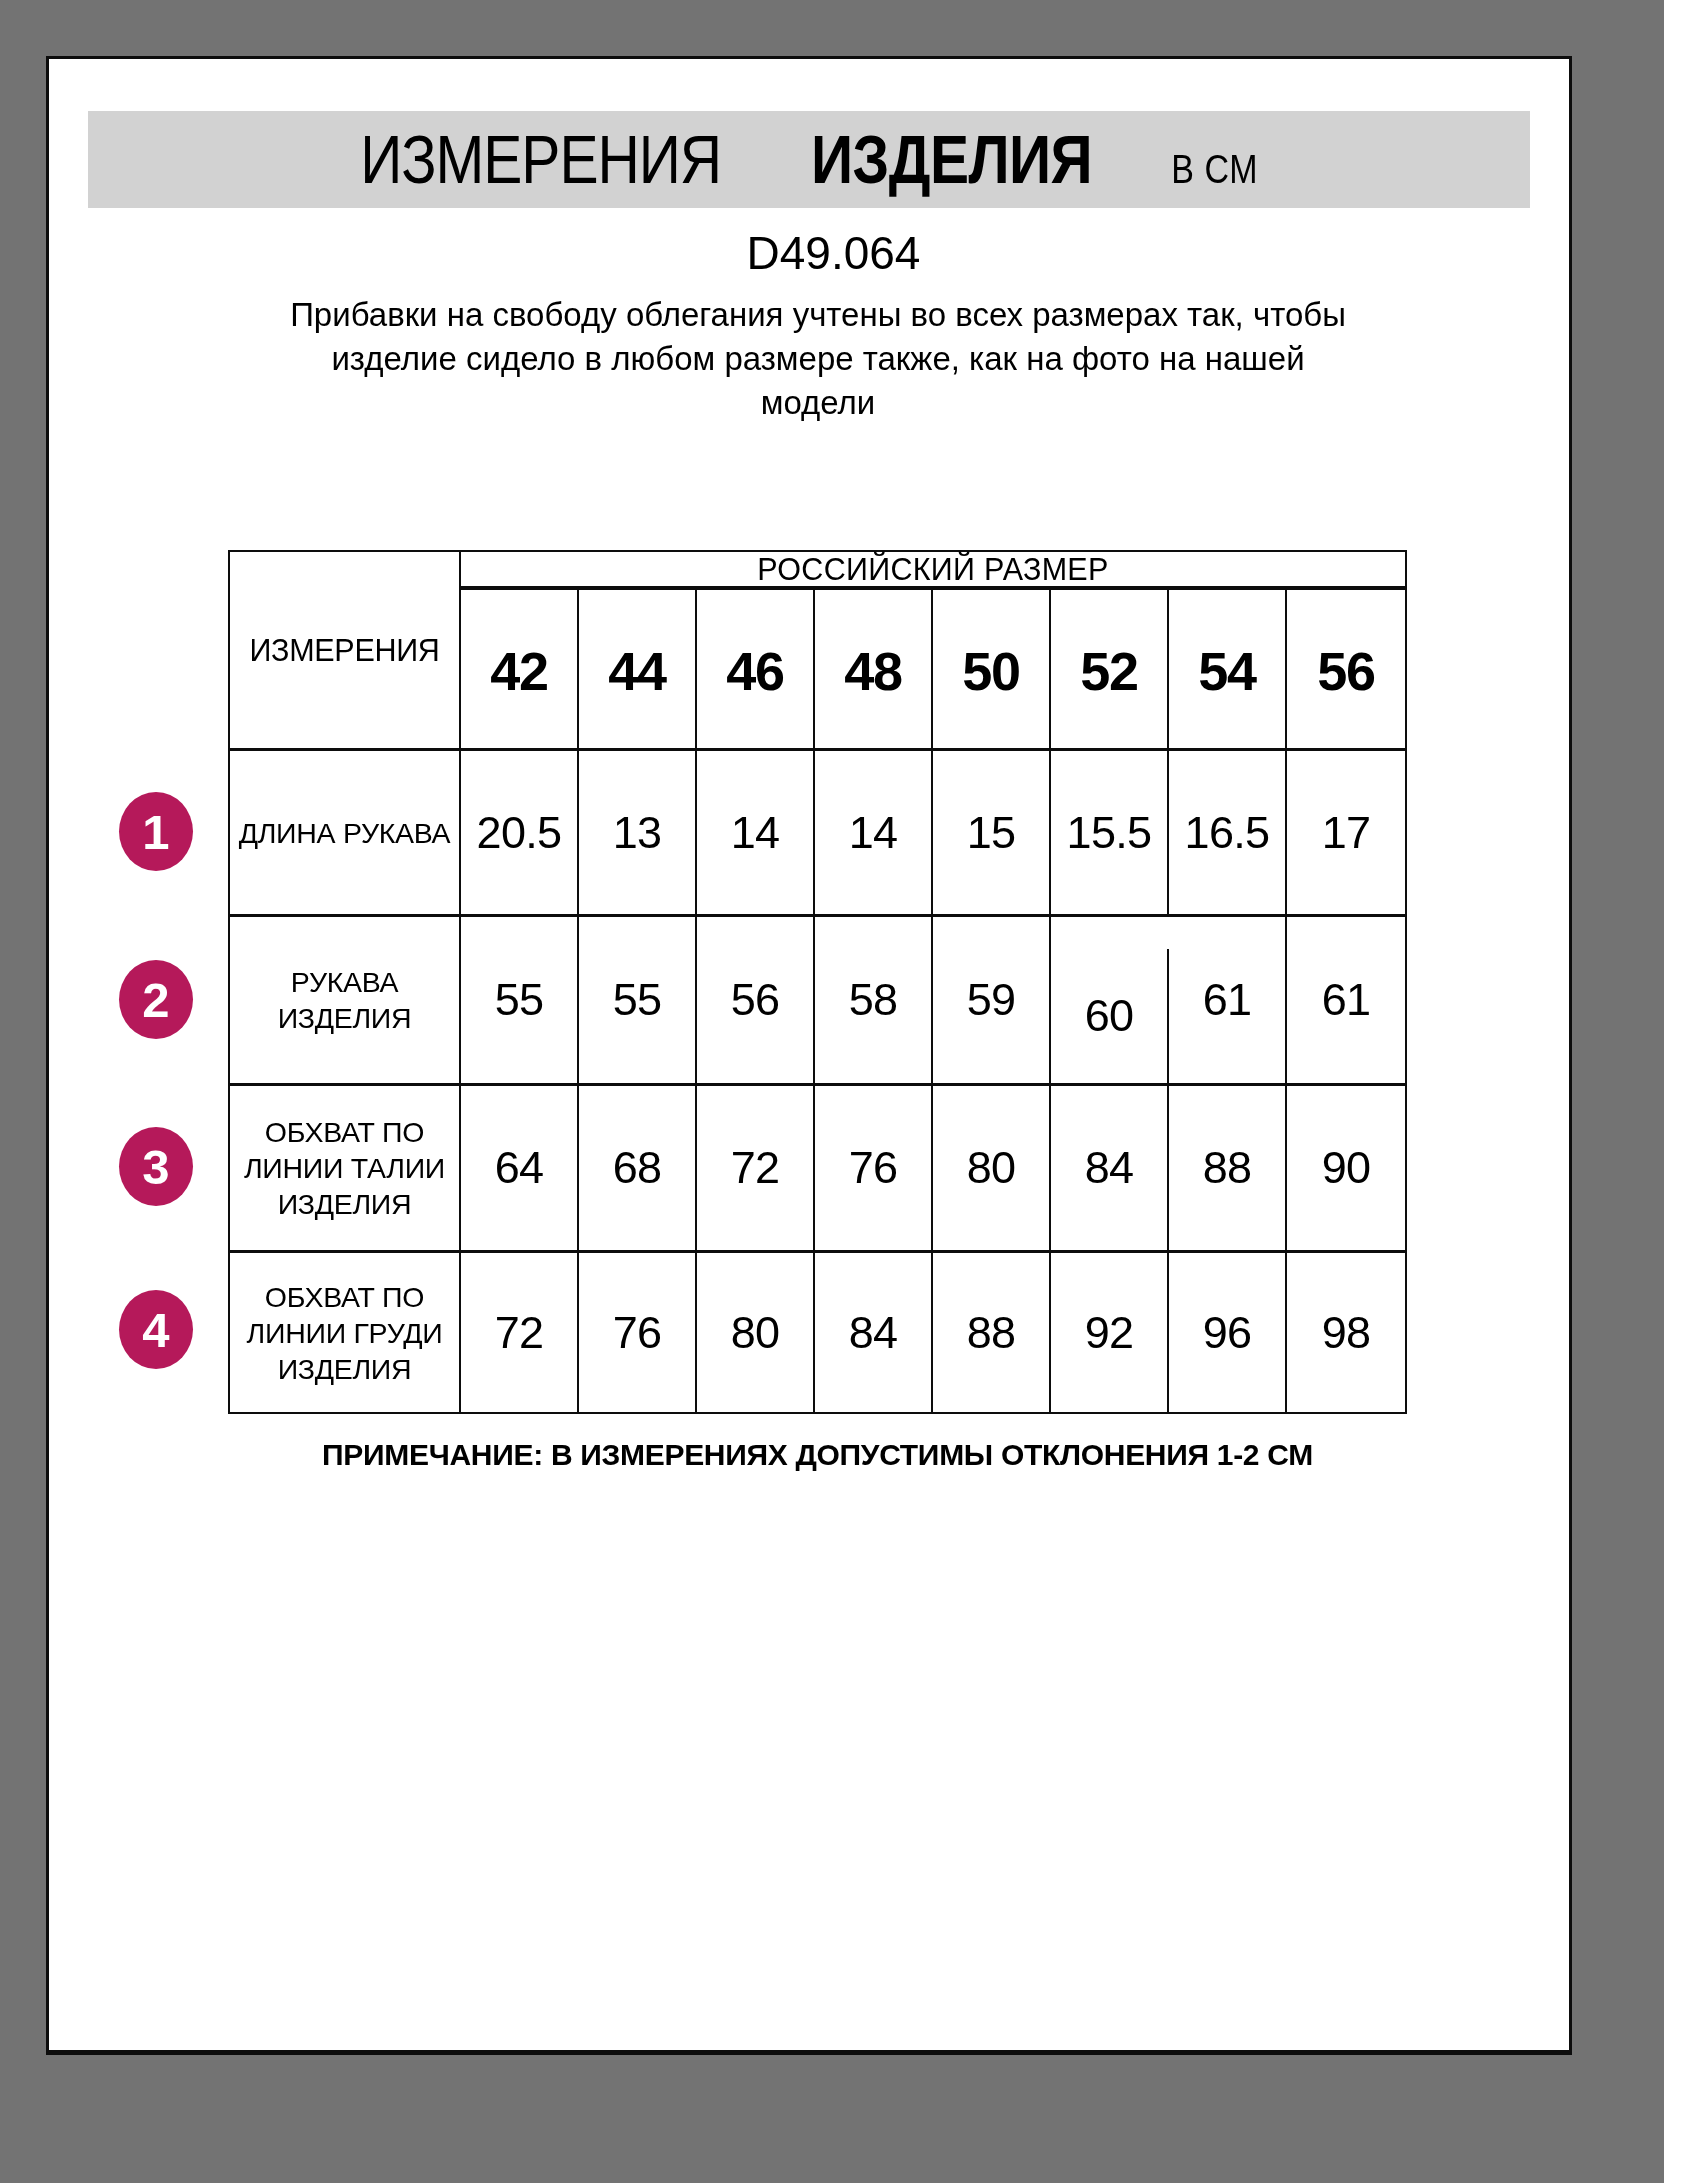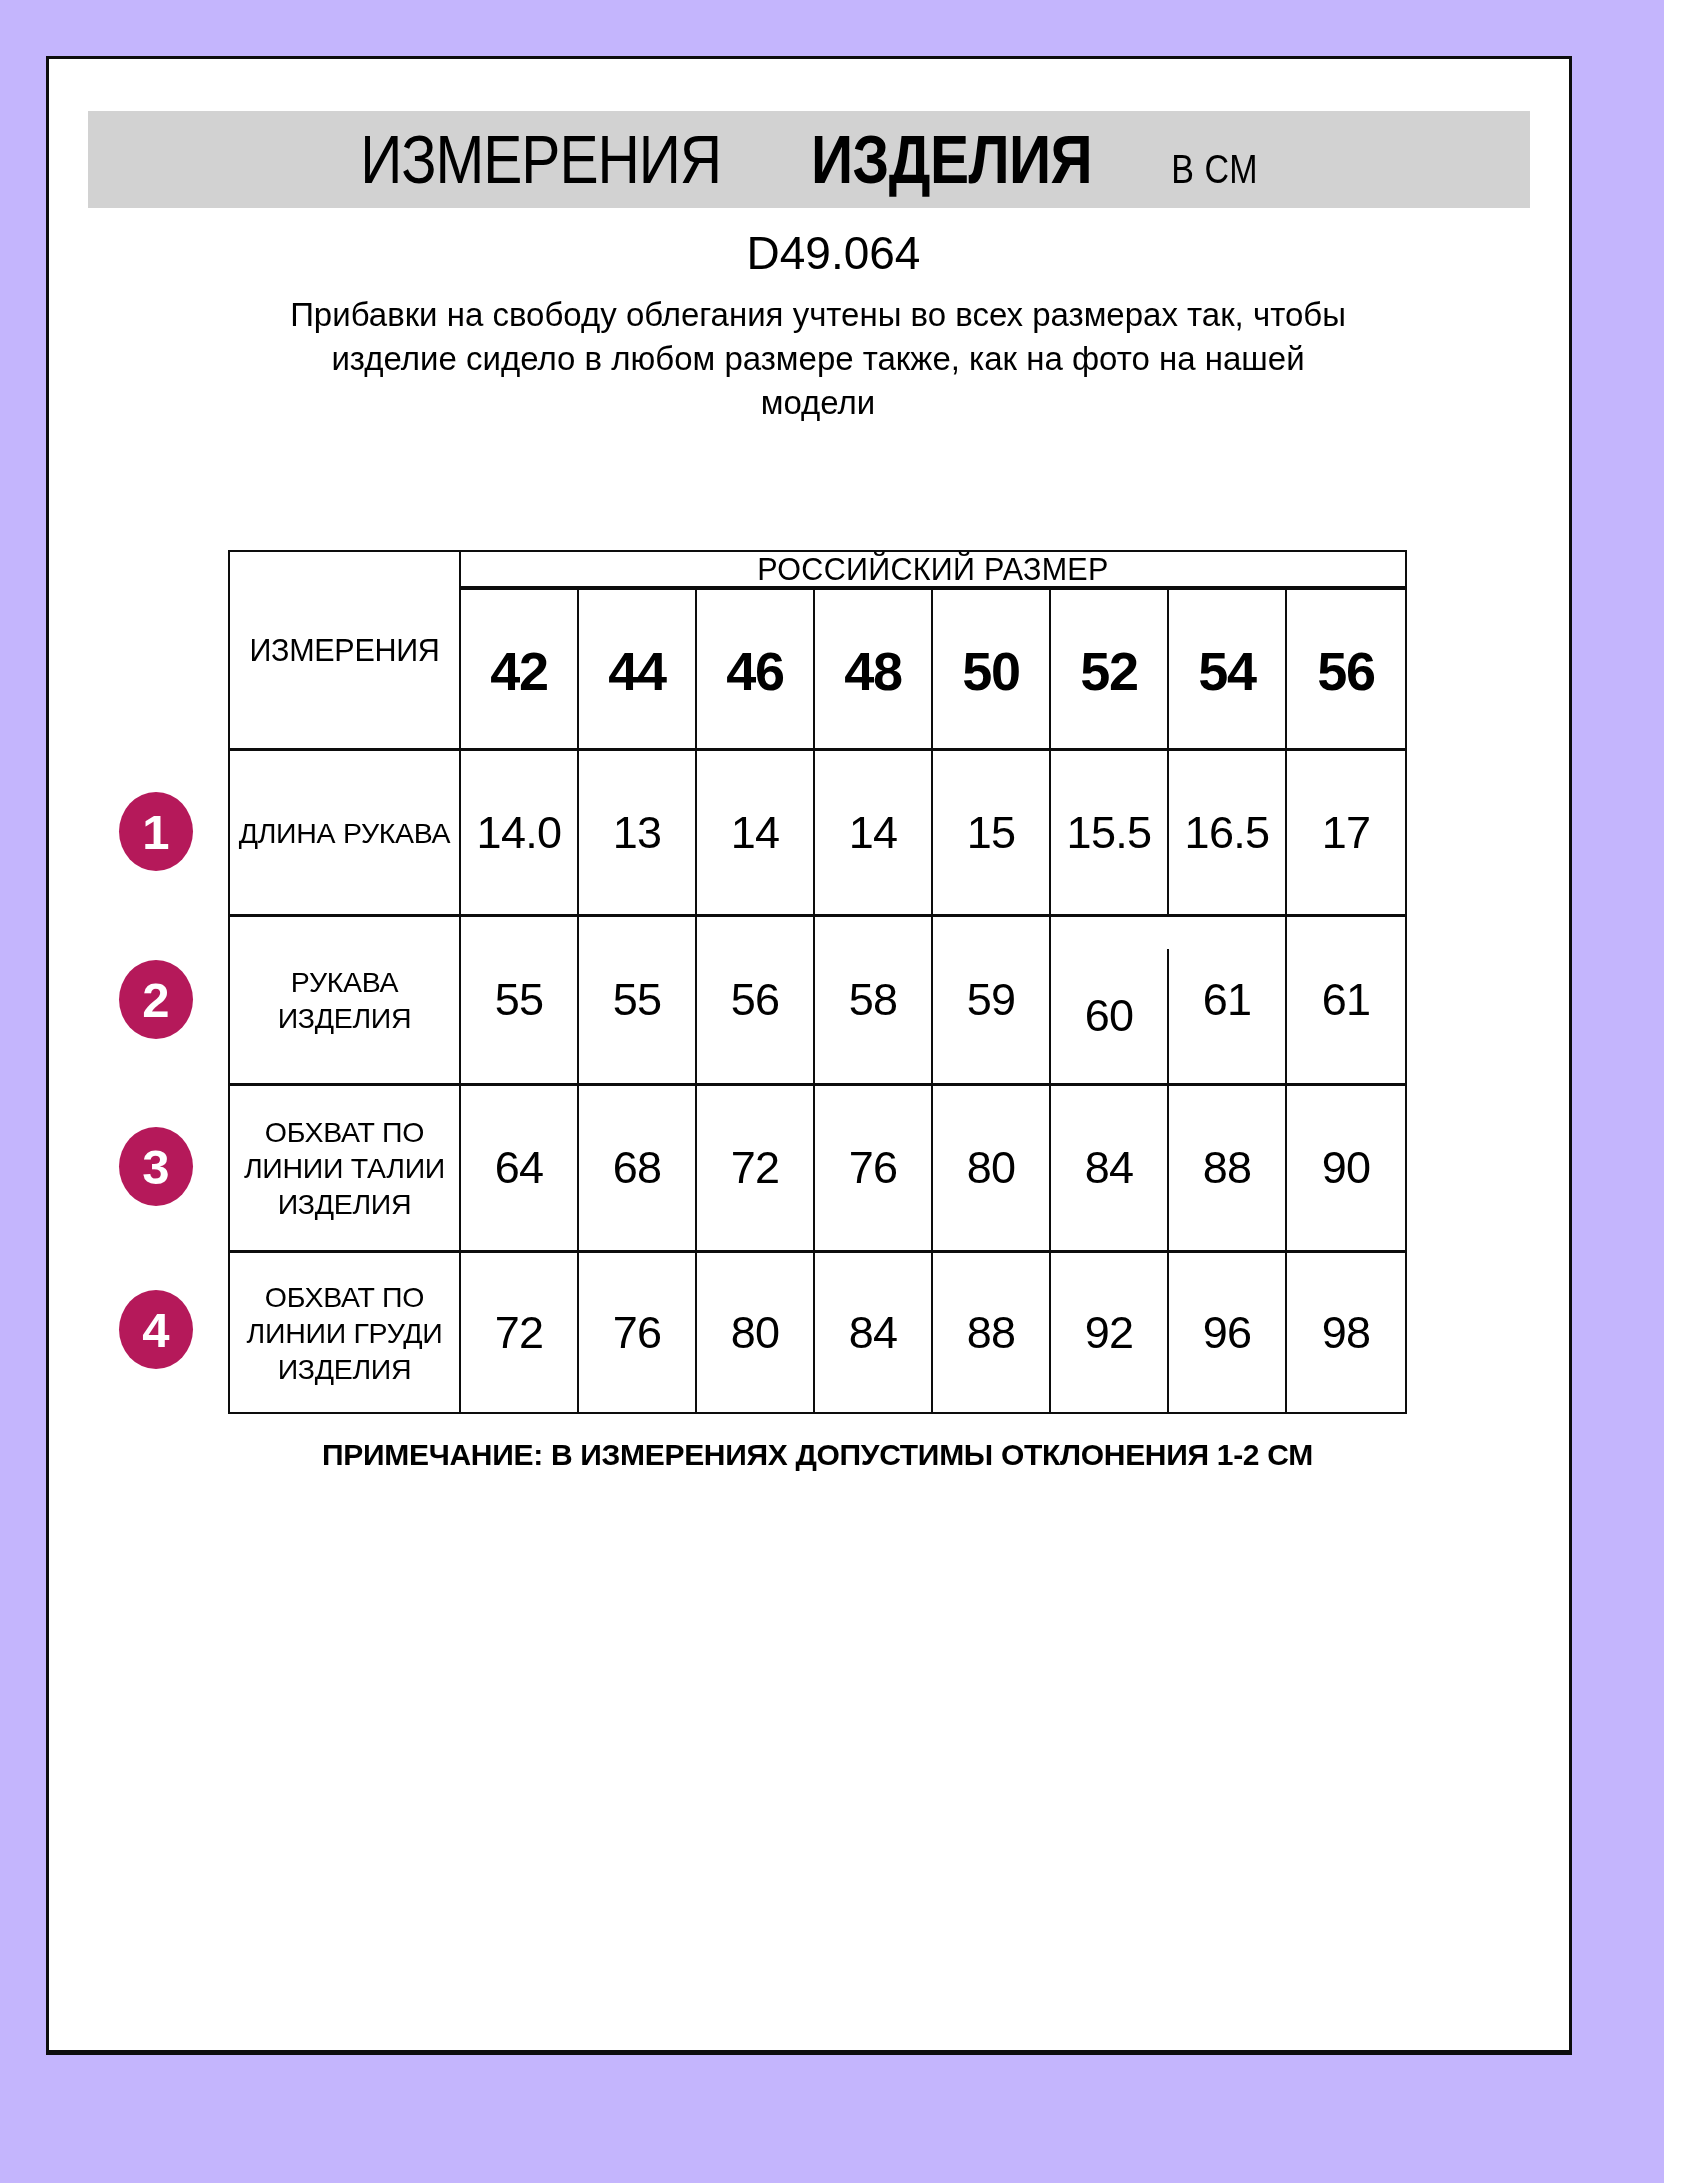--- a/index.html
+++ b/index.html
@@ -1,20 +1,20 @@
 <!DOCTYPE html>
 <html style="font-size:10.6px"><head>
 <meta charset="utf-8">
 <style>
   html,body{margin:0;padding:0;}
   body{background:#ffffff;}
   .page{
     position:relative;
     width:1664px;height:2183px;
-    background:#c4b5fd;
+    background:#737373;
     font-family:"Liberation Sans", sans-serif;
     color:#000;
     overflow:hidden;
   }
   .frame{
     position:absolute;
     left:46px;top:56px;
     width:1526px;height:1999px;
     border:3.3px solid #0d0d0d;
     border-bottom-width:5.3px;
@@ -122,21 +122,21 @@
       <div class="c size-hdr" style="grid-area: 2 / 3 / 3 / 4;">44</div>
       <div class="c size-hdr" style="grid-area: 2 / 4 / 3 / 5;">46</div>
       <div class="c size-hdr" style="grid-area: 2 / 5 / 3 / 6;">48</div>
       <div class="c size-hdr" style="grid-area: 2 / 6 / 3 / 7;">50</div>
       <div class="c size-hdr" style="grid-area: 2 / 7 / 3 / 8;">52</div>
       <div class="c size-hdr" style="grid-area: 2 / 8 / 3 / 9;">54</div>
       <div class="c size-hdr lastcol" style="grid-area: 2 / 9 / 3 / 10;">56</div>
       <div class="c row-label" style="grid-area: 3 / 1 / 4 / 2;">
         <div>ДЛИНА РУКАВА</div>
       </div>
-      <div class="c val" style="grid-area: 3 / 2 / 4 / 3;">14.0</div>
+      <div class="c val" style="grid-area: 3 / 2 / 4 / 3;">20.5</div>
       <div class="c val" style="grid-area: 3 / 3 / 4 / 4;">13</div>
       <div class="c val" style="grid-area: 3 / 4 / 4 / 5;">14</div>
       <div class="c val" style="grid-area: 3 / 5 / 4 / 6;">14</div>
       <div class="c val" style="grid-area: 3 / 6 / 4 / 7;">15</div>
       <div class="c val" style="grid-area: 3 / 7 / 4 / 8;">15.5</div>
       <div class="c val" style="grid-area: 3 / 8 / 4 / 9;">16.5</div>
       <div class="c val lastcol" style="grid-area: 3 / 9 / 4 / 10;">17</div>
       <div class="c row-label" style="grid-area: 4 / 1 / 5 / 2;">
         <div>РУКАВА</div>
         <div>ИЗДЕЛИЯ</div>

